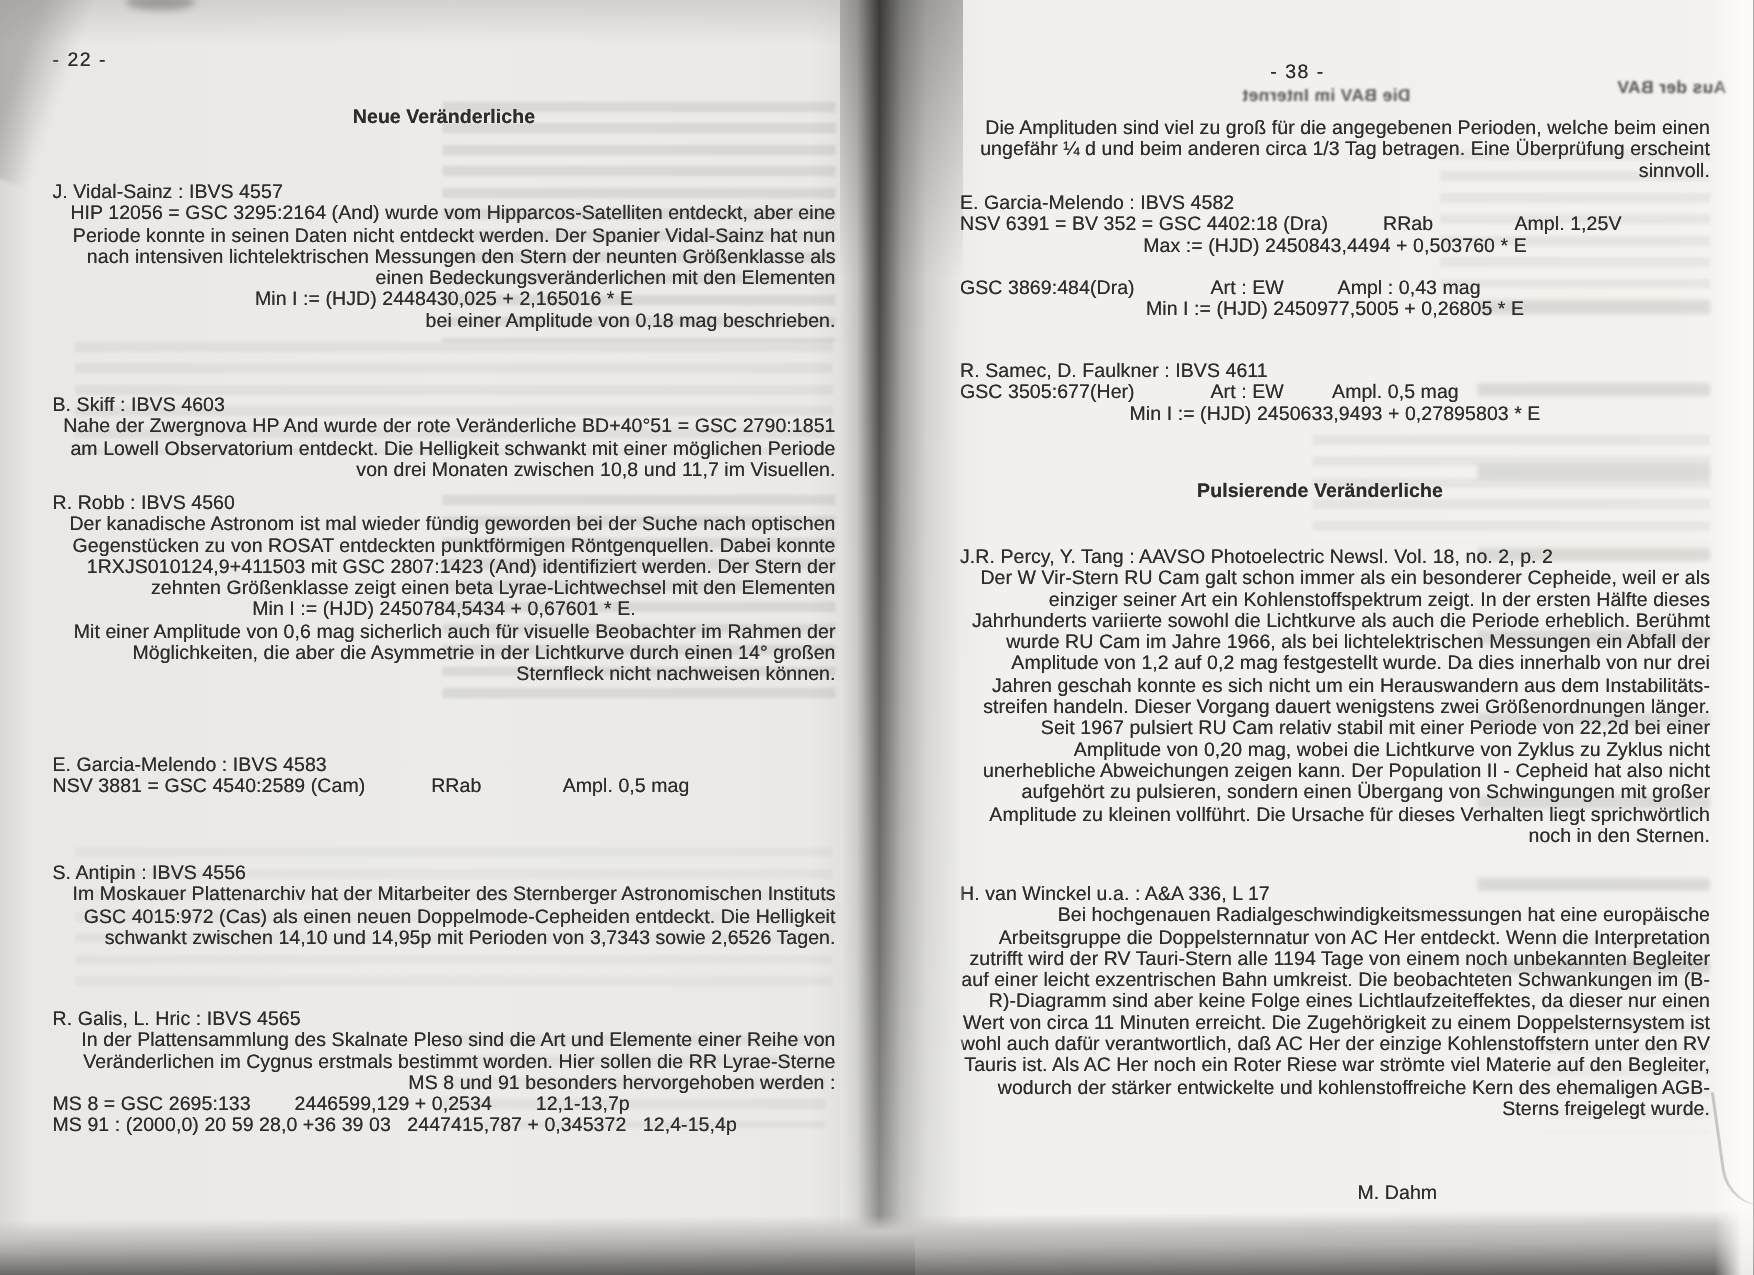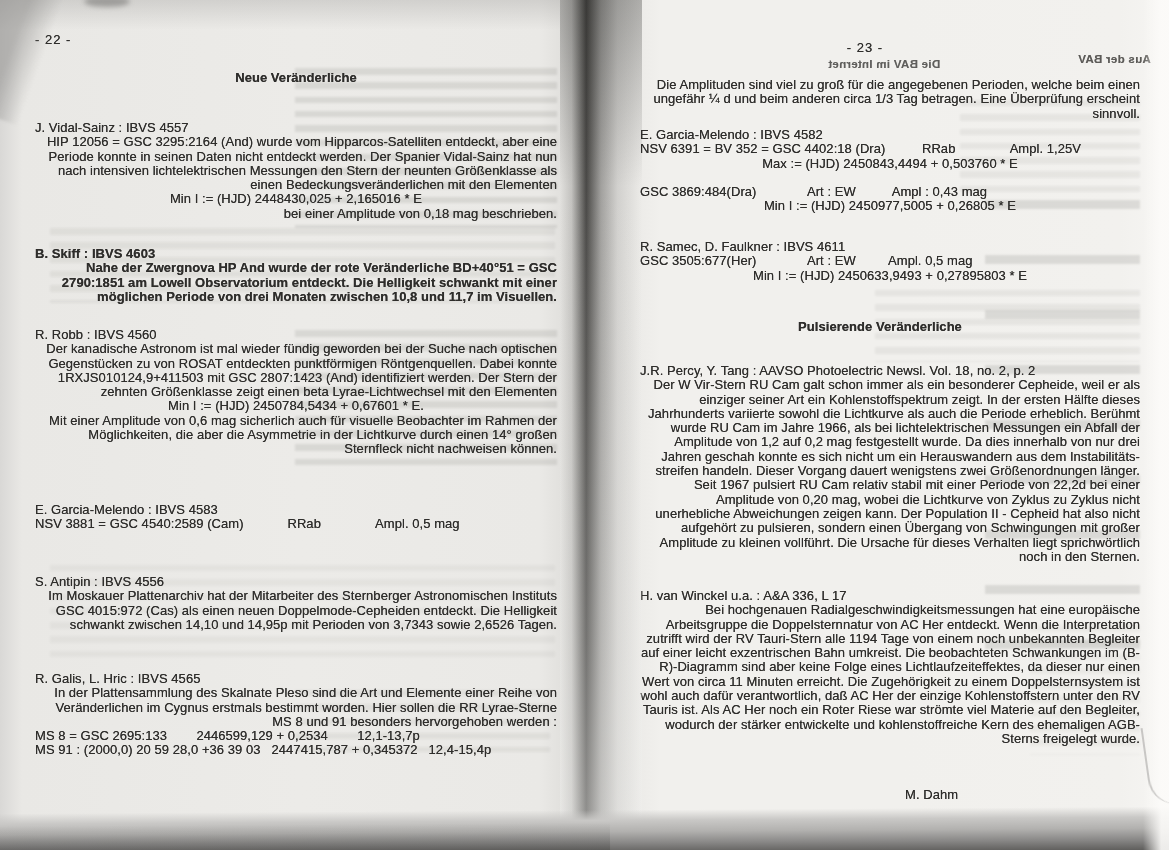--- a/index.html
+++ b/index.html
@@ -71,21 +71,21 @@
     <div class="pagenum" style="top:33px;">- 22 -</div>
     <div class="sect" style="top:71px;">Neue Veränderliche</div>
 
     <section class="entry" style="top:121px;">
       <div>J. Vidal-Sainz : IBVS 4557</div>
       <p>HIP 12056 = GSC 3295:2164 (And) wurde vom Hipparcos-Satelliten entdeckt, aber eine Periode konnte in seinen Daten nicht entdeckt werden. Der Spanier Vidal-Sainz hat nun nach intensiven lichtelektrischen Messungen den Stern der neunten Größenklasse als einen Bedeckungsveränderlichen mit den Elementen</p>
       <div class="formula">Min I := (HJD) 2448430,025 + 2,165016 * E</div>
       <p>bei einer Amplitude von 0,18 mag beschrieben.</p>
     </section>
 
-    <section class="entry" style="top:247px;font-weight:bold;">
+    <section class="entry" style="top:263px;">
       <div>B. Skiff : IBVS 4603</div>
       <p>Nahe der Zwergnova HP And wurde der rote Veränderliche BD+40°51 = GSC 2790:1851 am Lowell Observatorium entdeckt. Die Helligkeit schwankt mit einer möglichen Periode von drei Monaten zwischen 10,8 und 11,7 im Visuellen.</p>
     </section>
 
     <section class="entry" style="top:328px;">
       <div>R. Robb : IBVS 4560</div>
       <p>Der kanadische Astronom ist mal wieder fündig geworden bei der Suche nach optischen Gegenstücken zu von ROSAT entdeckten punktförmigen Röntgenquellen. Dabei konnte 1RXJS010124,9+411503 mit GSC 2807:1423 (And) identifiziert werden. Der Stern der zehnten Größenklasse zeigt einen beta Lyrae-Lichtwechsel mit den Elementen</p>
       <div class="formula">Min I := (HJD) 2450784,5434 + 0,67601 * E.</div>
       <p>Mit einer Amplitude von 0,6 mag sicherlich auch für visuelle Beobachter im Rahmen der Möglichkeiten, die aber die Asymmetrie in der Lichtkurve durch einen 14° großen Sternfleck nicht nachweisen können.</p>
     </section>
@@ -102,21 +102,21 @@
 
     <section class="entry" style="top:672px;">
       <div>R. Galis, L. Hric : IBVS 4565</div>
       <p>In der Plattensammlung des Skalnate Pleso sind die Art und Elemente einer Reihe von Veränderlichen im Cygnus erstmals bestimmt worden. Hier sollen die RR Lyrae-Sterne MS 8 und 91 besonders hervorgehoben werden :</p>
       <div class="cols">MS 8 = GSC 2695:133        2446599,129 + 0,2534        12,1-13,7p</div>
       <div class="cols">MS 91 : (2000,0) 20 59 28,0 +36 39 03   2447415,787 + 0,345372   12,4-15,4p</div>
     </section>
   </div>
 
   <div class="abs col-right">
-    <div class="pagenum-r" style="top:41px;">- 23 -</div>
+    <div class="pagenum-r" style="top:41px;">- 38 -</div>
 
     <section class="entry" style="top:78px;">
       <p>Die Amplituden sind viel zu groß für die angegebenen Perioden, welche beim einen ungefähr ¼ d und beim anderen circa 1/3 Tag betragen. Eine Überprüfung erscheint sinnvoll.</p>
     </section>
 
     <section class="entry" style="top:128px;">
       <div>E. Garcia-Melendo : IBVS 4582</div>
       <div class="cols">NSV 6391 = BV 352 = GSC 4402:18 (Dra)          RRab               Ampl. 1,25V</div>
       <div class="formula">Max := (HJD) 2450843,4494 + 0,503760 * E</div>
     </section>

